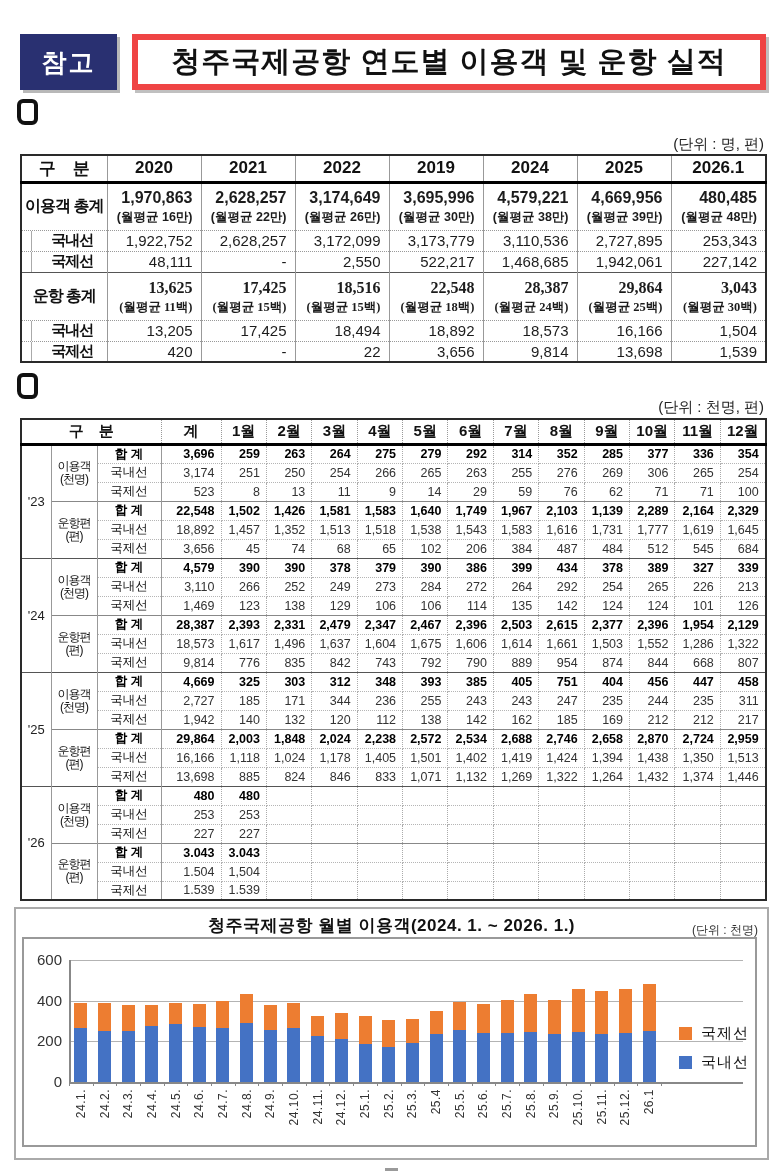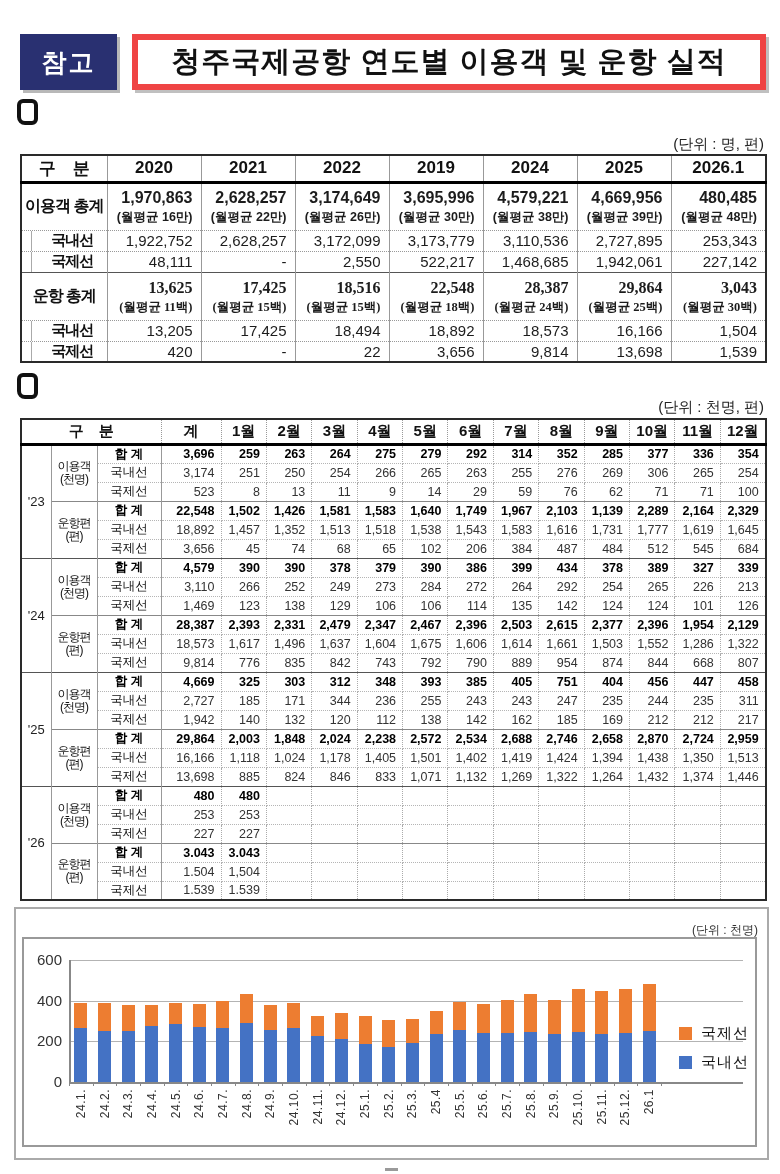--- a/index.html
+++ b/index.html
@@ -670,20 +670,23 @@
         <td class="num"></td>
         <td class="num"></td>
         <td class="num"></td>
         <td class="num"></td>
         <td class="num"></td>
       </tr>
     </tbody>
 </table>
 
 <div class="chart-outer">
+  <div class="chart-title-row">
+    <span class="chart-title">청주국제공항 월별 이용객(2024. 1. ~ 2026. 1.)</span>
+  </div>
   <span class="chart-unit">(단위 : 천명)</span>
   <div class="chart-inner">
       <div class="ytick" style="top: 134px;">0</div>
       <div class="gridline" style="left: 45px; top: 102.333px; width: 674px;"></div>
       <div class="ytick" style="top: 93.3333px;">200</div>
       <div class="gridline" style="left: 45px; top: 61.6667px; width: 674px;"></div>
       <div class="ytick" style="top: 52.6667px;">400</div>
       <div class="gridline" style="left: 45px; top: 21px; width: 674px;"></div>
       <div class="ytick" style="top: 12px;">600</div>
       <div class="yaxis" style="left: 45px; top: 21px; height: 122px;"></div>

